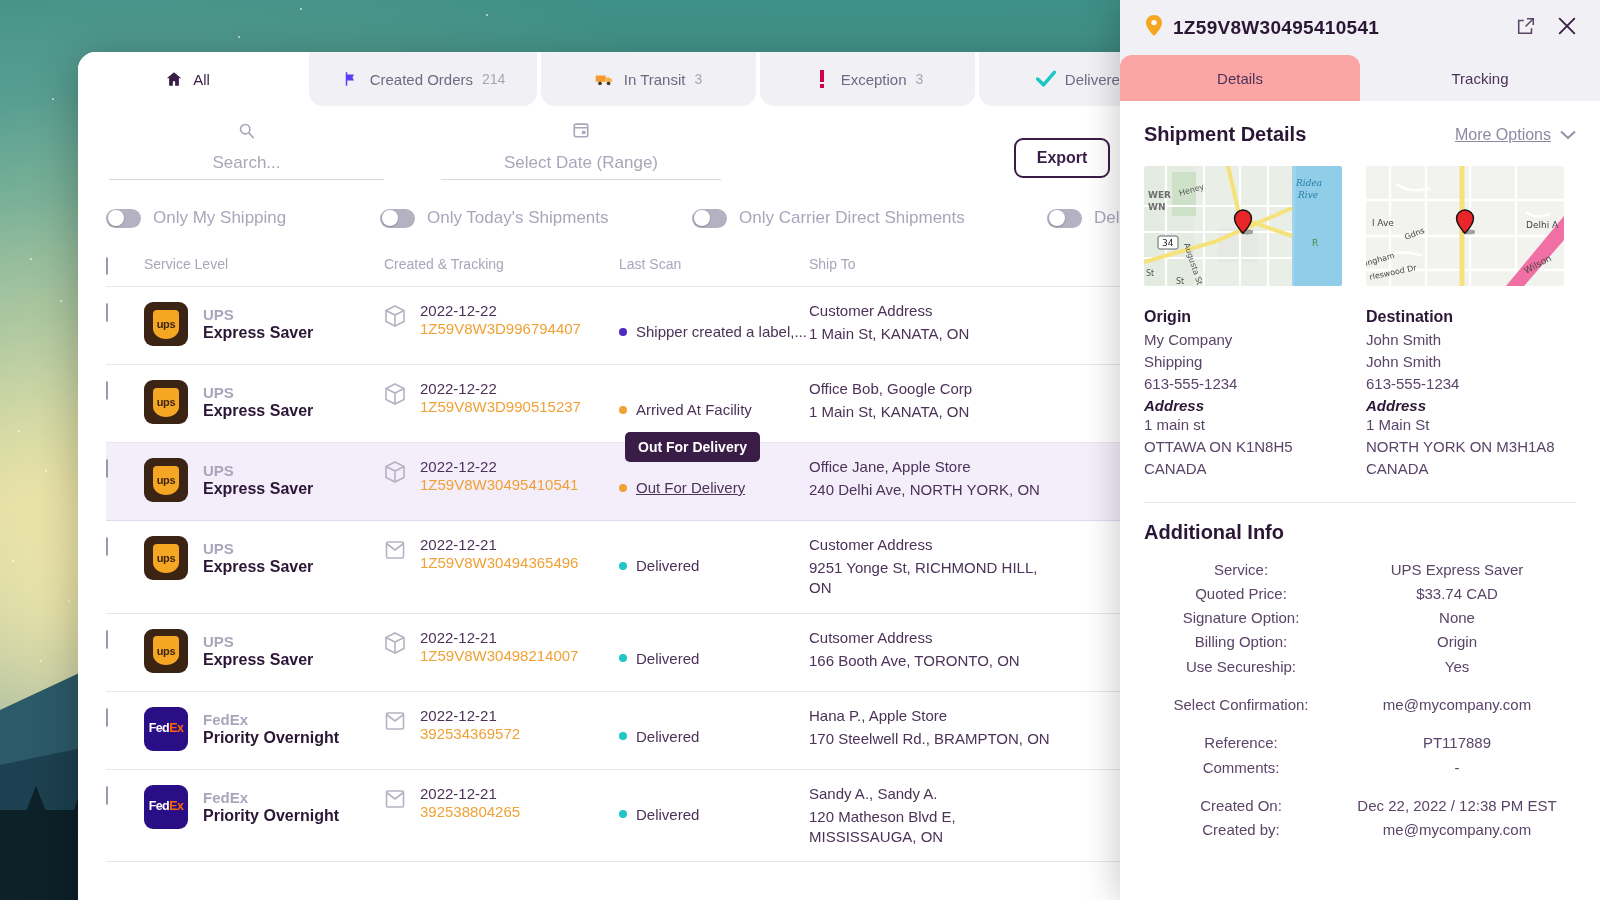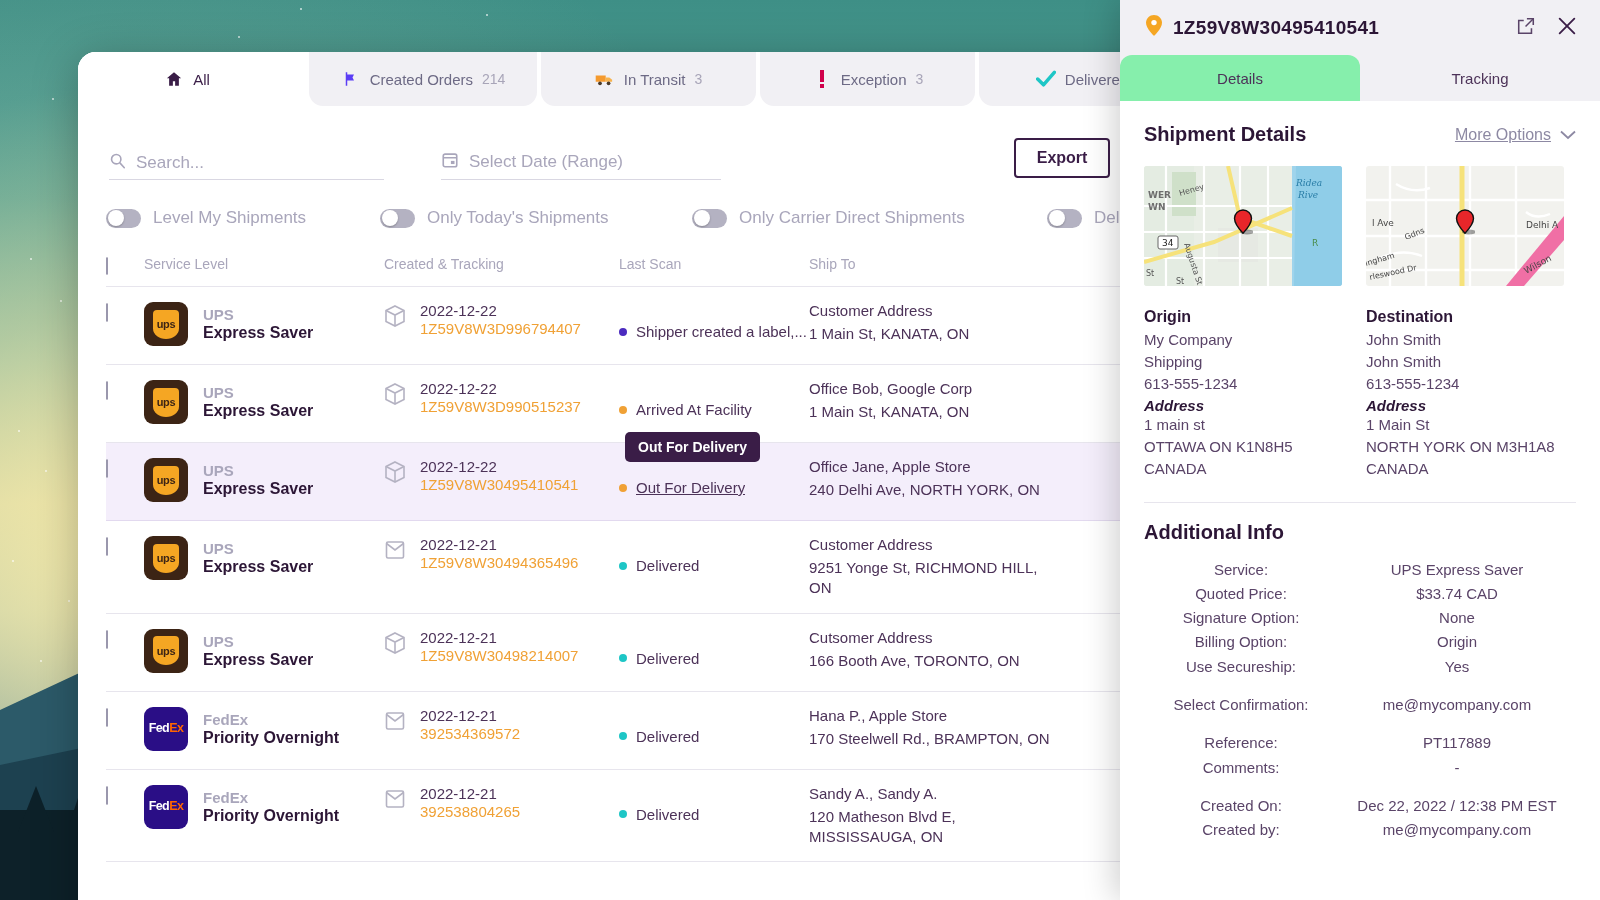--- a/index.html
+++ b/index.html
@@ -60,28 +60,28 @@
   .tab .cnt { color: #a8a5b8; font-size: 14px; }
   .tab-ico { width: 20px; height: 20px; display: inline-flex; align-items: center; justify-content: center; }
   .tab-w-all      { width: 227px; }
   .tab-w-created  { width: 228px; }
   .tab-w-transit  { width: 215px; }
   .tab-w-exception{ width: 215px; }
   .tab-w-delivered{ width: 215px; }
 
   
   .filter-bar { display: flex; align-items: flex-end; padding: 22px 28px 0 28px; height: 74px; }
-  .field { display: flex; align-items: center; gap: 10px; border-bottom: 1px solid #d9d7e2; padding-bottom: 6px; }
+  .field { display: flex; align-items: center; gap: 10px; border-bottom: 1px solid #d9d7e2; padding-bottom: 6px; flex-direction: column; }
   .field .ph { font-size: 17px; color: #a9a6bb; }
   .f-search { width: 275px; margin-left: 3px; }
   .f-date   { width: 280px; margin-left: 57px; }
   .btns { margin-left: auto; display: flex; gap: 18px; padding-bottom: 2px; }
   .btn {
     border: 2px solid #3a1d47; color: #3a1d47; background: #fff;
-    border-radius: 4px; font-size: 16px; font-weight: bold;
+    border-radius: 9px; font-size: 16px; font-weight: bold;
     padding: 9px 21px; cursor: pointer; white-space: nowrap;
   }
 
   
   .toggles { display: flex; align-items: center; padding: 20px 28px 0 28px; height: 56px; }
   .tg { display: flex; align-items: center; gap: 12px; cursor: pointer; }
   .tg + .tg { margin-left: 0; }
   .tg-track {
     width: 35px; height: 19px; border-radius: 10px; background: #b4b2c2;
     position: relative; flex: 0 0 auto;
@@ -168,21 +168,21 @@
     display: flex; flex-direction: column;
   }
   .dp-head { height: 55px; display: flex; align-items: center; padding: 0 22px 0 26px; flex: 0 0 55px; }
   .dp-title { font-size: 19px; font-weight: bold; color: #2c1636; letter-spacing: .3px; margin-left: 11px; }
   .dp-actions { margin-left: auto; display: flex; align-items: center; gap: 20px; }
   .dp-tabs { display: flex; height: 46px; flex: 0 0 46px; }
   .dp-tab {
     flex: 1; display: flex; align-items: center; justify-content: center;
     font-size: 15px; color: #4c3258; cursor: pointer; background: #f1f0f4;
   }
-  .dp-tab.active { background: #86efac; border-radius: 12px 12px 0 0; font-weight: normal; }
+  .dp-tab.active { background: #fca5a5; border-radius: 12px 12px 0 0; font-weight: normal; }
   .dp-body { flex: 1; background: #fff; padding: 22px 24px 0 24px; overflow: hidden; }
 
   .dp-sec-head { display: flex; align-items: center; }
   .dp-h2 { font-size: 20px; font-weight: bold; color: #2c1636; }
   .more-opts { margin-left: auto; display: flex; align-items: center; gap: 9px; color: #8d89a3; font-size: 16px; cursor: pointer; }
   .more-opts span.txt { text-decoration: underline; }
 
   .maps { display: flex; gap: 24px; margin-top: 20px; }
   .map { width: 198px; height: 120px; border-radius: 3px; position: relative; overflow: hidden; }
   .pin {
@@ -322,21 +322,21 @@
       <button class="btn">Order</button>
       <button class="btn">Filters</button>
     </div>
   </div>
 
   <div class="toggles">
     <div class="tg tg-1">
       <span class="tg-track">
           <span class="tg-knob"></span>
         </span>
-      <span class="tg-label">Level My Shipments</span>
+      <span class="tg-label">Only My Shipping</span>
     </div>
     <div class="tg tg-2">
       <span class="tg-track">
           <span class="tg-knob"></span>
         </span>
       <span class="tg-label">Only Today's Shipments</span>
     </div>
     <div class="tg tg-3">
       <span class="tg-track">
           <span class="tg-knob"></span>

